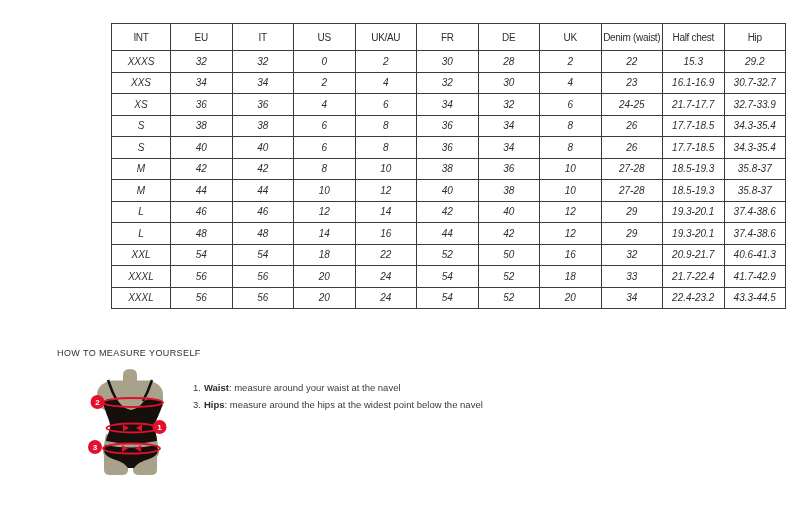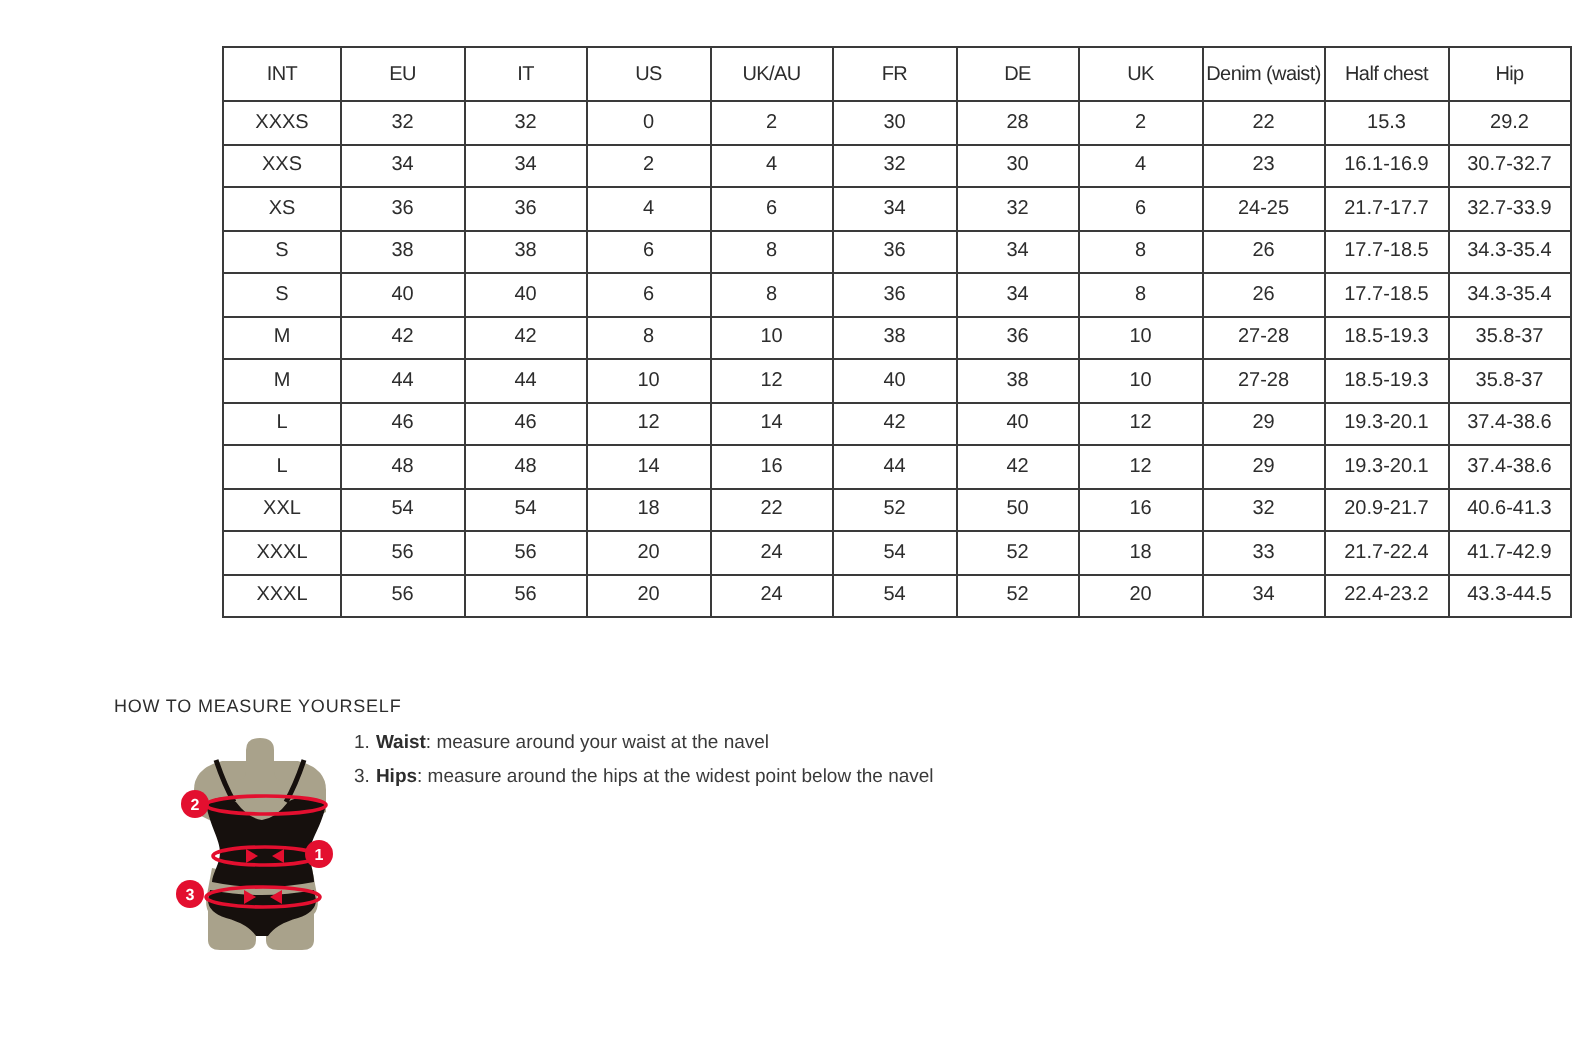--- a/index.html
+++ b/index.html
@@ -24,33 +24,33 @@
     font-size:10px;color:var(--text_dark);margin-left:48px;
   }
   .size-table col.first{width:59px;}
   .size-table th,.size-table td{
     border:1px solid var(--table_border);
     text-align:center;vertical-align:middle;
     padding:0 1px;font-weight:normal;white-space:nowrap;
     overflow:hidden;
   }
   .size-table thead tr{height:27px;}
-  .size-table tbody tr{height:21.5px;}
+  .size-table tbody tr{height:21.5px;font-style:italic;}
   .size-table th{letter-spacing:-0.3px;}
   
   .measure-heading{
     position:absolute;left:57px;top:348px;margin:0;
     font-size:9px;font-weight:normal;letter-spacing:0.4px;
     color:var(--text_dark);
   }
   .mannequin-figure{
     position:absolute;left:86px;top:368px;width:100px;height:114px;
   }
   .steps{
-    position:absolute;left:177px;top:363px;margin:0;padding:0;
+    position:absolute;left:177px;top:363px;margin:16px;padding:0;
     list-style:none;font-size:9.5px;line-height:17px;color:#3a3a3a;
   }
   .steps .num{margin-right:3px;}
   .steps b{color:#2d2d2d;}
   .badge-num{
     font-family:"Liberation Sans","DejaVu Sans",sans-serif;
     font-size:8px;font-weight:bold;fill:#ffffff;
   }
 </style>
 </head>

